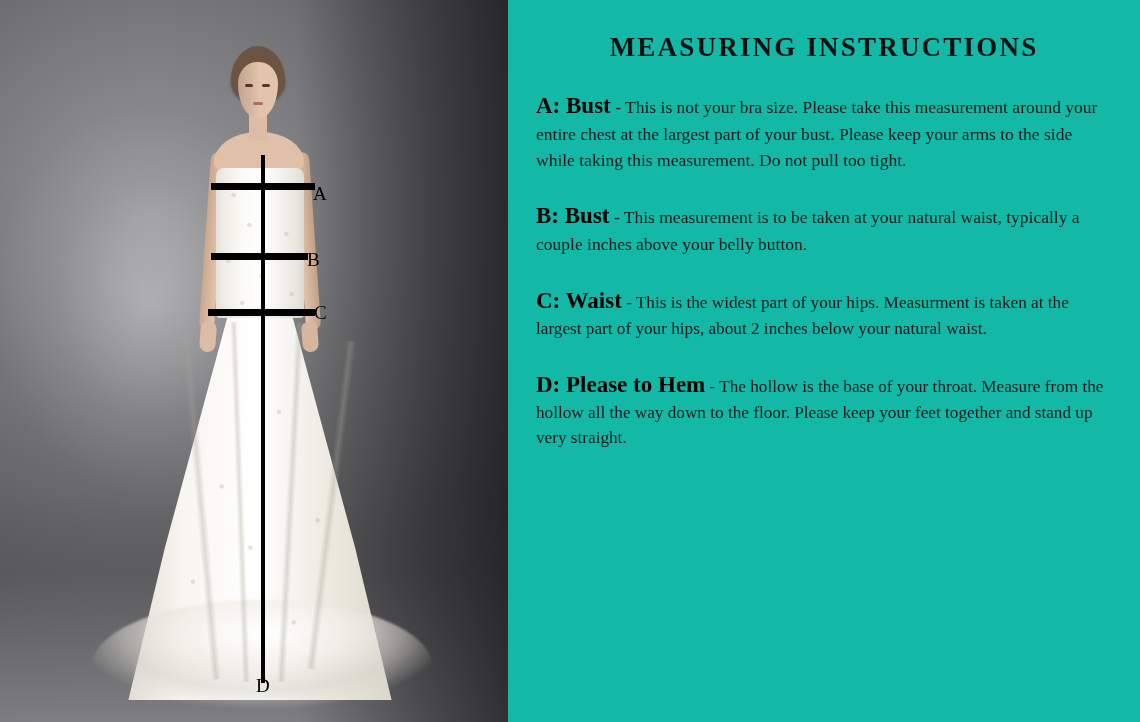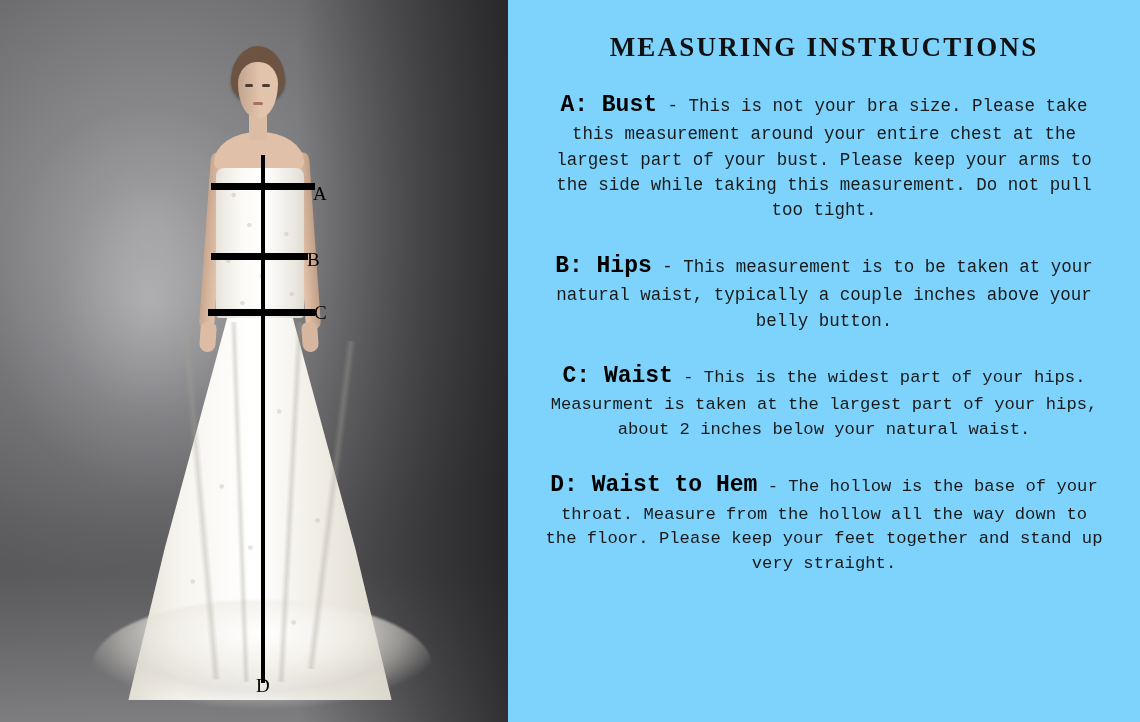--- a/index.html
+++ b/index.html
@@ -232,41 +232,40 @@
   .lab-a { left: 313px; top: 184px; }
   .lab-b { left: 307px; top: 250px; }
   .lab-c { left: 314px; top: 303px; }
   .lab-d { left: 256px; top: 676px; }
 
   
   .instructions {
     flex: 1 1 auto;
     padding: 18px 26px 10px 26px;
     box-sizing: border-box;
-    background: #7dd3fc;
+    background: #14b8a6;
   }
   .title {
     font-family: "Liberation Serif", serif;
     font-weight: bold;
     font-size: 27px;
     letter-spacing: 2.2px;
     text-align: center;
     color: #111;
     margin: 14px 0 26px 0;
   }
   .section {
     margin: 0 0 26px 0;
   }
   .section p {
-    margin: 9px;
-    font-family: Liberation Mono, monospace;
+    margin: 2px;
+    font-family: Liberation Serif, serif;
     font-size: 17.5px;
     line-height: 1.45;
     color: #1a1a1a;
-    text-align: center;
   }
   .lead {
     font-weight: bold;
     font-size: 23px;
     color: #000;
   }
   .sec-hips p, .sec-hem p { font-size: 17.2px; }
 </style>
 </head>
 <body>
@@ -320,25 +319,25 @@
   </div>
 
   <div class="instructions">
     <h1 class="title">MEASURING INSTRUCTIONS</h1>
 
     <div class="section sec-bust">
       <p><span class="lead">A: Bust</span><span> - This is not your bra size. Please take this measurement around your entire chest at the largest part of your bust. Please keep your arms to the side while taking this measurement. Do not pull too tight.</span></p>
     </div>
 
     <div class="section sec-waist">
-      <p><span class="lead">B: Hips</span><span> - This measurement is to be taken at your natural waist, typically a couple inches above your belly button.</span></p>
+      <p><span class="lead">B: Bust</span><span> - This measurement is to be taken at your natural waist, typically a couple inches above your belly button.</span></p>
     </div>
 
     <div class="section sec-hips">
       <p><span class="lead">C: Waist</span><span> - This is the widest part of your hips. Measurment is taken at the largest part of your hips, about 2 inches below your natural waist.</span></p>
     </div>
 
     <div class="section sec-hem">
-      <p><span class="lead">D: Waist to Hem</span><span> - The hollow is the base of your throat. Measure from the hollow all the way down to the floor. Please keep your feet together and stand up very straight.</span></p>
+      <p><span class="lead">D: Please to Hem</span><span> - The hollow is the base of your throat. Measure from the hollow all the way down to the floor. Please keep your feet together and stand up very straight.</span></p>
     </div>
   </div>
 
 </div>
 
 </body></html>

